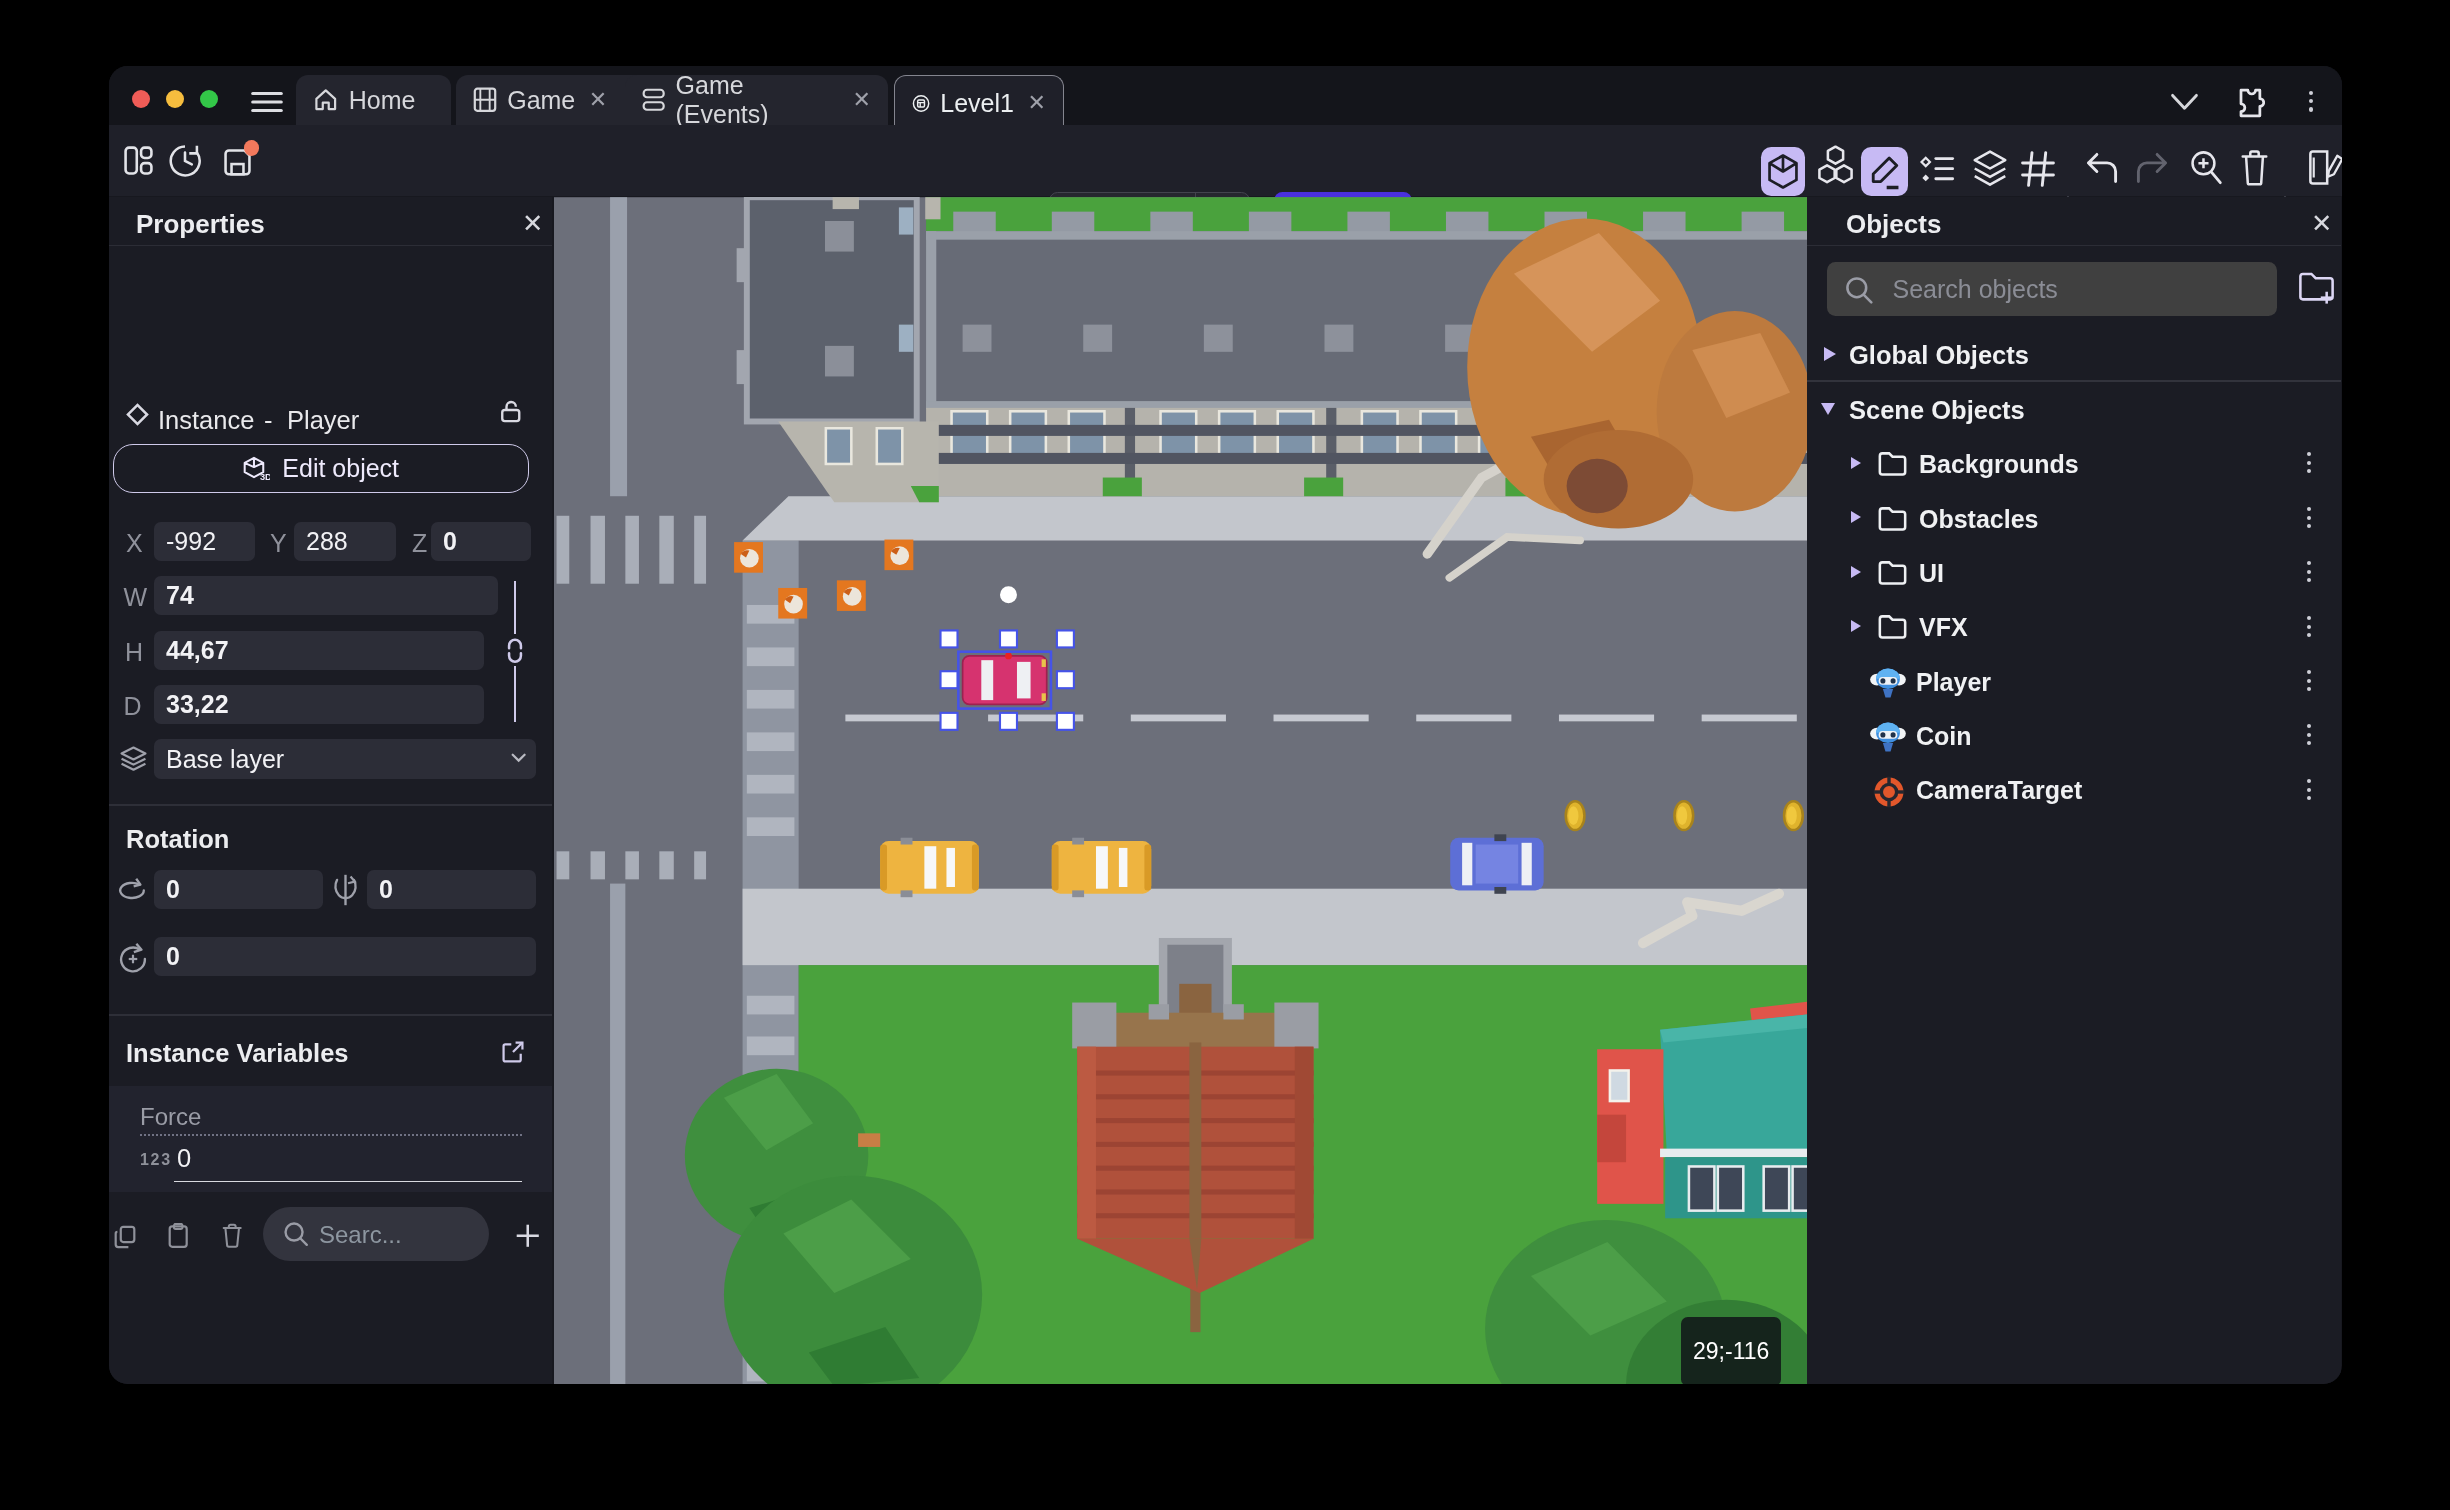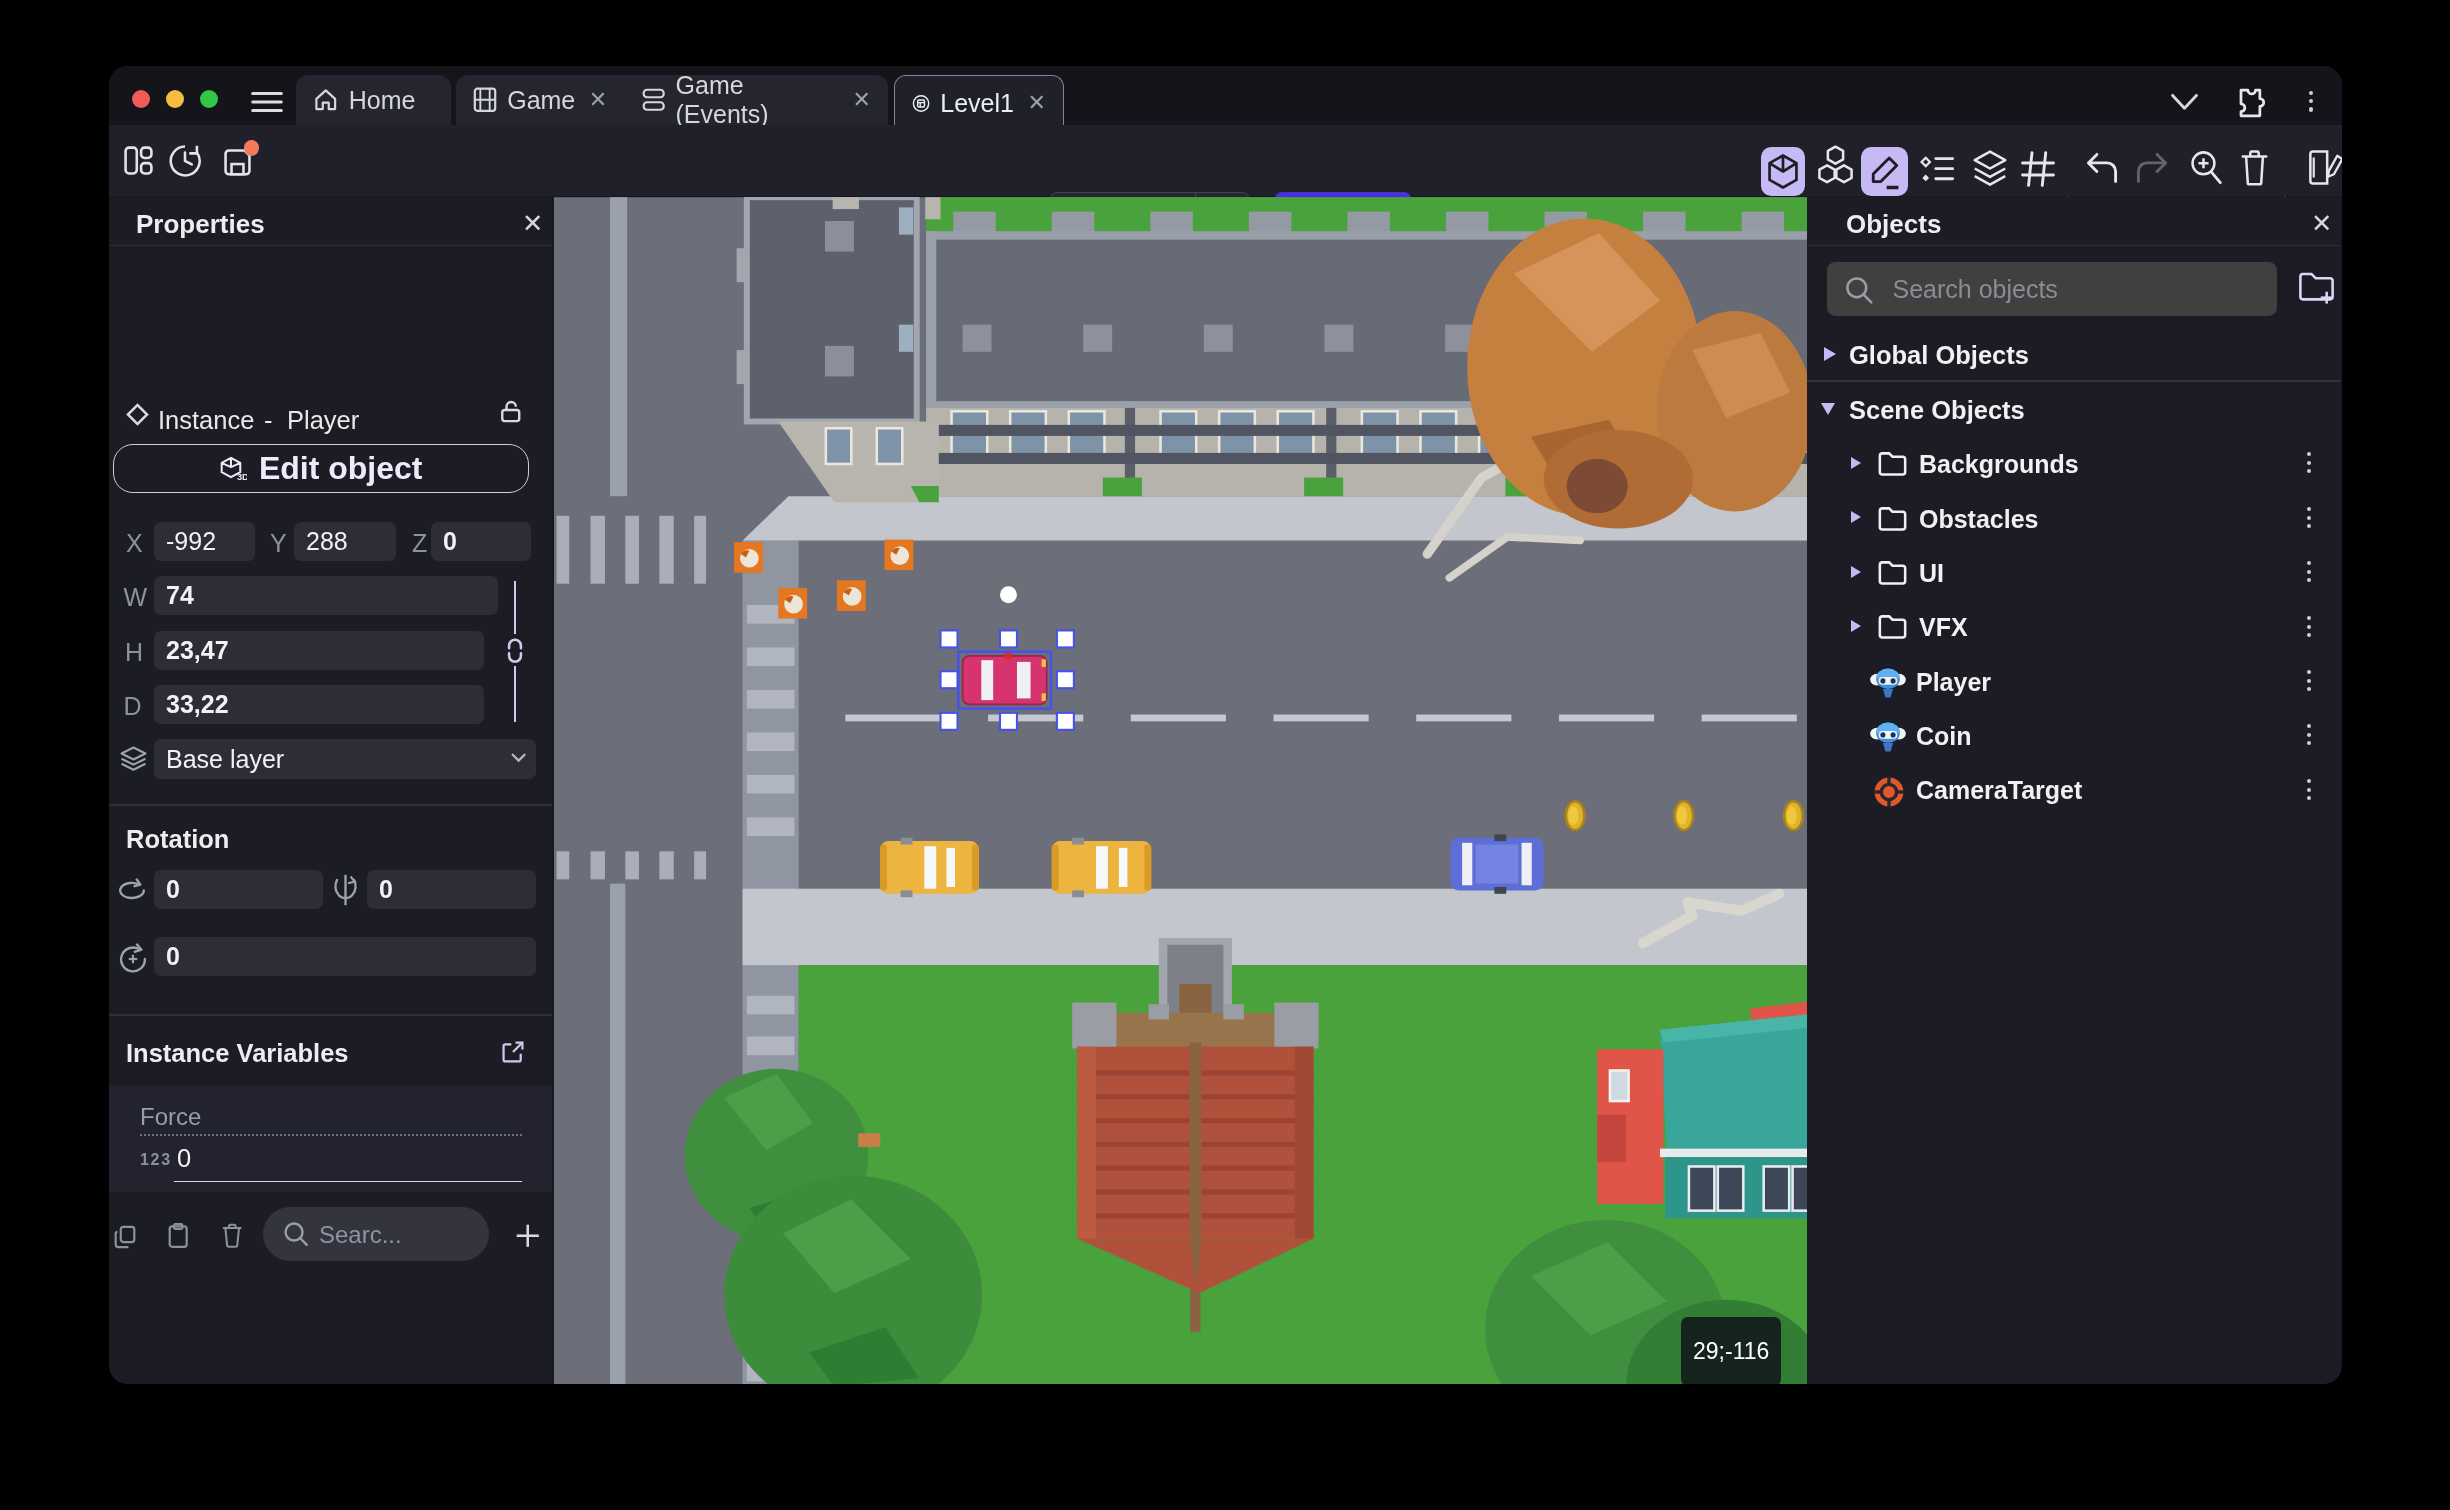--- a/index.html
+++ b/index.html
@@ -551,21 +551,21 @@
     <svg class="abs" style="left:389px;top:202px;" width="25.5" height="25.5" viewBox="0 0 30 30">
       <rect x="5" y="13" width="20" height="13" rx="3" fill="none" stroke="#d9d9e2" stroke-width="2.8"></rect>
       <path d="M10 13 V9 a5.5 5.5 0 0 1 11 0" fill="none" stroke="#d9d9e2" stroke-width="2.8"></path>
     </svg>
 
     <div class="abs" style="left:4.2px;top:247px;width:416px;height:49px;border:1.7px solid #cfcaea;border-radius:20px;display:flex;align-items:center;justify-content:center;gap:12px;box-sizing:border-box;">
       <svg width="27" height="25.5" viewBox="0 0 32 30">
         <path d="M13 2 L24 8 V19 L13 25 L2 19 V8 Z M13 2 V13 M2 8 L13 13 L24 8" fill="none" stroke="#eeeafc" stroke-width="2.4" stroke-linejoin="round"></path>
         <text x="20" y="28" font-size="11" fill="#eeeafc" font-weight="bold">3D</text>
       </svg>
-      <span style="color:#eeeafc;font-weight:bold;font-size:32px;">Edit object</span>
+      <span style="color:#eeeafc;font-weight:normal;font-size:25px;">Edit object</span>
     </div>
 
     <span class="lbl" style="left:17px;top:332px;">X</span>
     <div class="field" style="left:45px;top:325px;width:101px;height:39px;">
         <span>-992</span>
       </div>
     <span class="lbl" style="left:161px;top:332px;">Y</span>
     <div class="field" style="left:185px;top:325px;width:102px;height:39px;">
         <span>288</span>
       </div>
@@ -573,21 +573,21 @@
     <div class="field" style="left:322px;top:325px;width:100px;height:39px;font-weight:bold;">
         <span>0</span>
       </div>
 
     <span class="lbl" style="left:14.4px;top:386px;">W</span>
     <div class="field" style="left:45px;top:379px;width:344px;height:39px;font-weight:bold;">
         <span>74</span>
       </div>
     <span class="lbl" style="left:16px;top:441px;">H</span>
     <div class="field" style="left:45px;top:434px;width:330px;height:39px;font-weight:bold;">
-        <span>23,47</span>
+        <span>44,67</span>
       </div>
     <span class="lbl" style="left:14.4px;top:495px;">D</span>
     <div class="field" style="left:45px;top:488px;width:330px;height:39px;font-weight:bold;">
         <span>33,22</span>
       </div>
 
     <div class="abs" style="left:405px;top:384px;width:1.7px;height:53px;background:#cfcaea;"></div>
     <div class="abs" style="left:405px;top:469px;width:1.7px;height:56px;background:#cfcaea;"></div>
     <svg class="abs" style="left:395px;top:441px;" width="22" height="25.5" viewBox="0 0 26 30">
       <path d="M13 2 a7 7 0 0 1 7 7 v3 M13 2 a7 7 0 0 0 -7 7 v3" fill="none" stroke="#cfcaea" stroke-width="3" stroke-linecap="round"></path>

